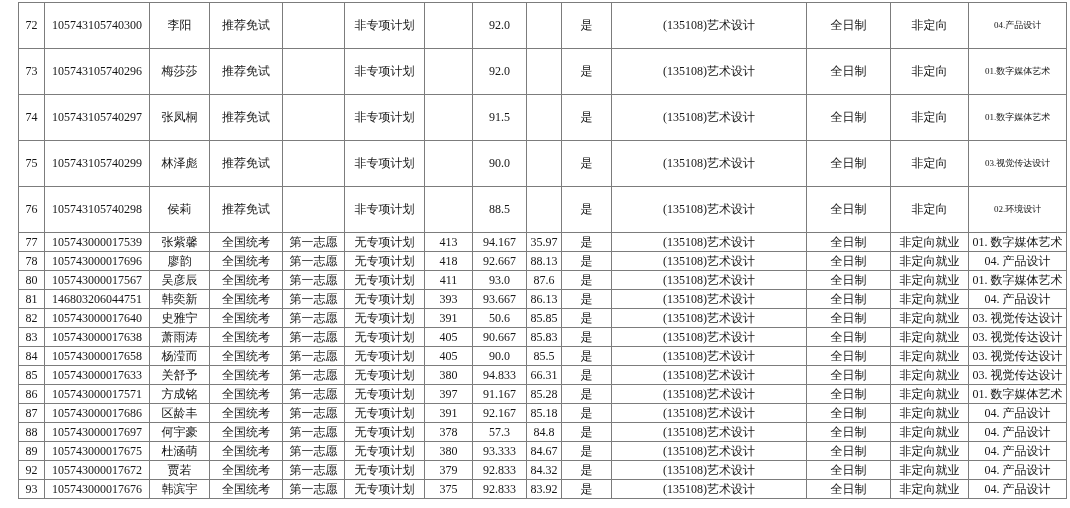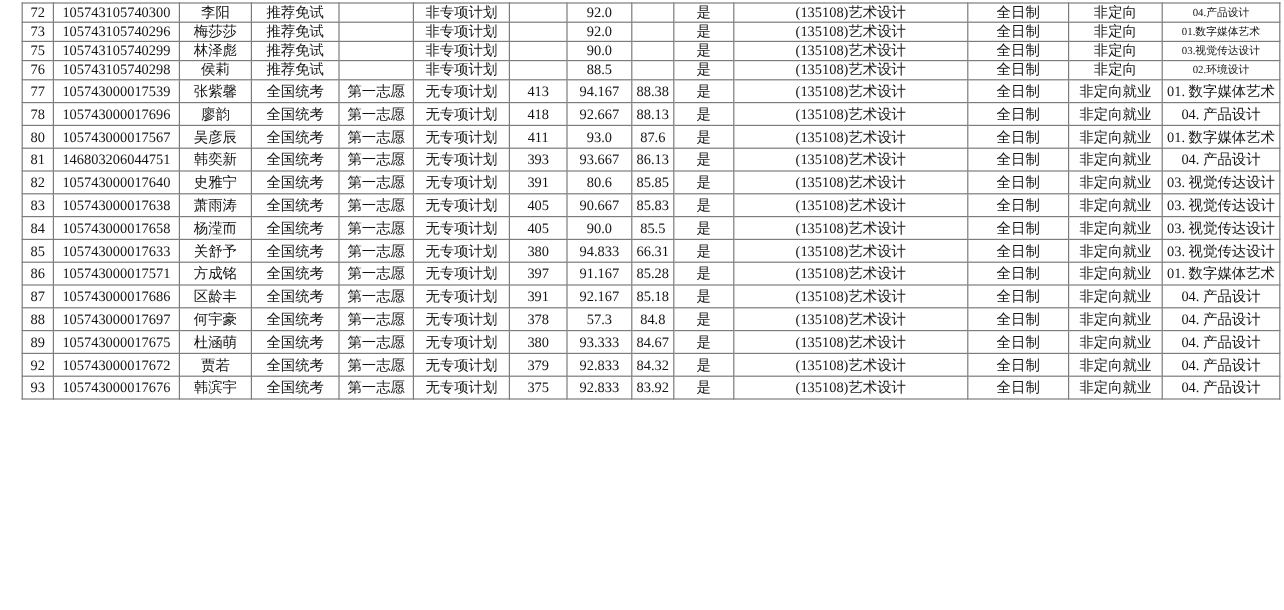--- a/index.html
+++ b/index.html
@@ -19,21 +19,21 @@
     overflow:hidden;white-space:normal;word-break:break-all;
   }
   tr.r{height:19px;}
   tr.r.compact{height:15px;}
   td.c-no{font-size:11px;}
   td.c-id{font-size:11.5px;margin-left:32px;}
   td.c-name{font-size:12px;}
   td.c-num{font-size:11px;}
   td.c-prog{font-size:12px;}
   td.c-major{font-size:12px;padding:1px 5px;line-height:13px;}
-  tr.compact td.c-major{font-size:9px;padding:1px 2px;}
+  tr.compact td.c-major{font-size:9px;padding:16px 2px;}
 </style>
 </head>
 <body>
 
 <div class="sheet">
   <table class="roster">
     <colgroup>
       <col style="width:26px">
         <col style="width:105px">
         <col style="width:60px">
@@ -76,20 +76,36 @@
           <td class="c-num"></td>
           <td class="c-num">92.0</td>
           <td class="c-num"></td>
           <td class="c-adm">是</td>
           <td class="c-prog">(135108)艺术设计</td>
           <td class="c-mode">全日制</td>
           <td class="c-emp">非定向</td>
           <td class="c-major">01.数字媒体艺术</td>
         </tr>
         <tr class="r compact">
+          <td class="c-no">74</td>
+          <td class="c-id">105743105740297</td>
+          <td class="c-name">张凤桐</td>
+          <td class="c-exam">推荐免试</td>
+          <td class="c-vol"></td>
+          <td class="c-plan">非专项计划</td>
+          <td class="c-num"></td>
+          <td class="c-num">91.5</td>
+          <td class="c-num"></td>
+          <td class="c-adm">是</td>
+          <td class="c-prog">(135108)艺术设计</td>
+          <td class="c-mode">全日制</td>
+          <td class="c-emp">非定向</td>
+          <td class="c-major">01.数字媒体艺术</td>
+        </tr>
+        <tr class="r compact">
           <td class="c-no">75</td>
           <td class="c-id">105743105740299</td>
           <td class="c-name">林泽彪</td>
           <td class="c-exam">推荐免试</td>
           <td class="c-vol"></td>
           <td class="c-plan">非专项计划</td>
           <td class="c-num"></td>
           <td class="c-num">90.0</td>
           <td class="c-num"></td>
           <td class="c-adm">是</td>
@@ -116,21 +132,21 @@
         </tr>
         <tr class="r">
           <td class="c-no">77</td>
           <td class="c-id">105743000017539</td>
           <td class="c-name">张紫馨</td>
           <td class="c-exam">全国统考</td>
           <td class="c-vol">第一志愿</td>
           <td class="c-plan">无专项计划</td>
           <td class="c-num">413</td>
           <td class="c-num">94.167</td>
-          <td class="c-num">88.38</td>
+          <td class="c-num">35.97</td>
           <td class="c-adm">是</td>
           <td class="c-prog">(135108)艺术设计</td>
           <td class="c-mode">全日制</td>
           <td class="c-emp">非定向就业</td>
           <td class="c-major">01. 数字媒体艺术</td>
         </tr>
         <tr class="r">
           <td class="c-no">78</td>
           <td class="c-id">105743000017696</td>
           <td class="c-name">廖韵</td>
@@ -179,21 +195,21 @@
           <td class="c-major">04. 产品设计</td>
         </tr>
         <tr class="r">
           <td class="c-no">82</td>
           <td class="c-id">105743000017640</td>
           <td class="c-name">史雅宁</td>
           <td class="c-exam">全国统考</td>
           <td class="c-vol">第一志愿</td>
           <td class="c-plan">无专项计划</td>
           <td class="c-num">391</td>
-          <td class="c-num">80.6</td>
+          <td class="c-num">50.6</td>
           <td class="c-num">85.85</td>
           <td class="c-adm">是</td>
           <td class="c-prog">(135108)艺术设计</td>
           <td class="c-mode">全日制</td>
           <td class="c-emp">非定向就业</td>
           <td class="c-major">03. 视觉传达设计</td>
         </tr>
         <tr class="r">
           <td class="c-no">83</td>
           <td class="c-id">105743000017638</td>

